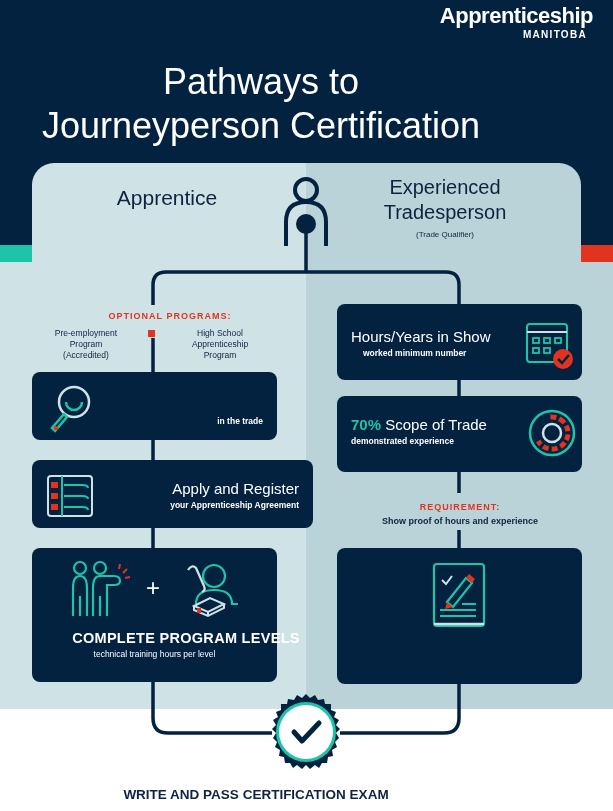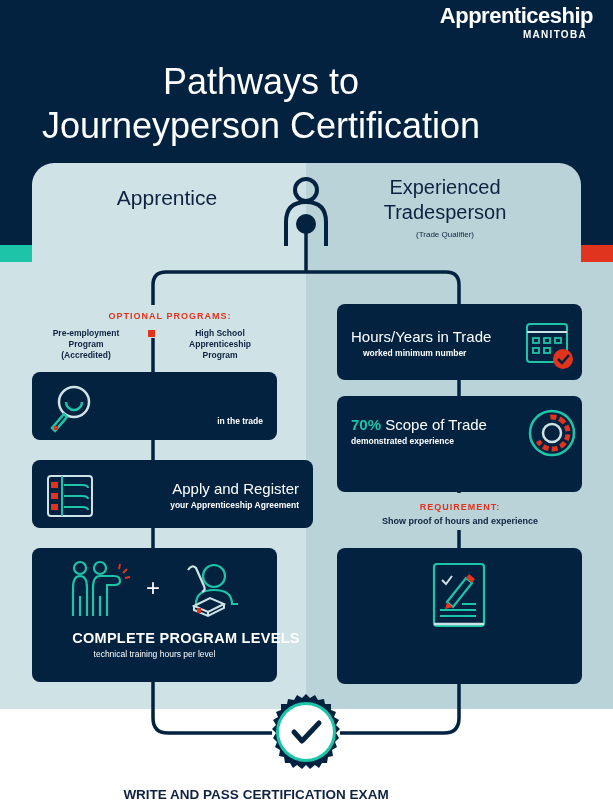--- a/index.html
+++ b/index.html
@@ -24,21 +24,21 @@
   .col-head { position: absolute; text-align: center; color: #0e2340; }
   .head-apprentice { left: 92px; top: 186px; width: 150px; font-size: 21px; }
   .head-exp { left: 370px; top: 175px; width: 150px; font-size: 20px; line-height: 25px; }
   .head-exp-sub { left: 370px; top: 230px; width: 150px; font-size: 8px; }
 
   .card { position: absolute; background: #022240; border-radius: 8px; color: #fff; }
   .card-title { position: absolute; font-size: 15px; }
   .card-sub { position: absolute; font-size: 8.5px; font-weight: bold; }
 
   .opt-label { position: absolute; left: 60px; width: 220px; top: 311px; text-align: center; color: #e0341f; font-size: 9px; font-weight: bold; letter-spacing: 1px; }
-  .opt-item { position: absolute; font-size: 8.5px; font-weight: bold; text-align: center; line-height: 11px; color: #0e2340; }
+  .opt-item { position: absolute; font-size: 8.5px; font-weight: normal; text-align: center; line-height: 11px; color: #0e2340; }
   .opt-dot { position: absolute; left: 148px; top: 330px; width: 7px; height: 7px; background: #e0341f; }
 
   .req-label { position: absolute; left: 340px; width: 240px; top: 502px; text-align: center; color: #e0341f; font-size: 9px; font-weight: bold; letter-spacing: 1px; }
   .req-text { position: absolute; left: 340px; width: 240px; top: 516px; text-align: center; font-size: 9px; font-weight: bold; color: #0e2340; }
 
   .final-label { position: absolute; left: 0; width: 512px; top: 787px; text-align: center; font-size: 13.5px; font-weight: bold; color: #0e2340; }
 
   svg.abs { position: absolute; overflow: visible; }
 </style>
 </head>
@@ -163,38 +163,38 @@
     </g>
     <rect x="15" y="48" width="4" height="5" fill="#e0341f"></rect>
   </svg>
   <div style="position:absolute;left:0;width:292px;top:82px;text-align:center;font-size:14.5px;font-weight:bold;letter-spacing:0.3px;padding-left:16px;">COMPLETE PROGRAM LEVELS</div>
   <div style="position:absolute;left:0;width:245px;top:101px;text-align:center;font-size:8.5px;line-height:11px;">
     <div>technical training hours per level</div>
   </div>
 </div>
 
 <div class="card" style="left:337px;top:304px;width:245px;height:76px;">
-  <div class="card-title" style="left:14px;top:24px;">Hours/Years in Trade</div>
+  <div class="card-title" style="left:14px;top:24px;">Hours/Years in Show</div>
   <div class="card-sub" style="left:26px;top:44px;">worked minimum number</div>
   <svg class="abs" style="left:188px;top:18px;width:50px;height:50px;" viewBox="0 0 50 50">
     <rect x="2" y="2" width="40" height="38" rx="3" fill="none" stroke="#1ec4a8" stroke-width="2"></rect>
     <line x1="2" y1="10" x2="42" y2="10" stroke="#cfe3e7" stroke-width="2"></line>
     <g fill="none" stroke="#1ec4a8" stroke-width="1.8">
       <rect x="8" y="16" width="6" height="5"></rect>
         <rect x="19" y="16" width="6" height="5"></rect>
         <rect x="30" y="16" width="6" height="5"></rect>
       <rect x="8" y="26" width="6" height="5"></rect>
         <rect x="19" y="26" width="6" height="5"></rect>
     </g>
     <circle cx="38" cy="37" r="10" fill="#e0341f"></circle>
     <path d="M33 37 L37 41 L44 33" fill="none" stroke="#022240" stroke-width="2.5"></path>
   </svg>
 </div>
 
-<div class="card" style="left:337px;top:396px;width:245px;height:96px;padding-left:24px;">
+<div class="card" style="left:337px;top:396px;width:245px;height:76px;padding-left:24px;">
   <div class="card-title" style="left:14px;top:20px;">
     <span style="color:#1ec4a8;font-weight:bold;">70%</span><span> Scope of Trade</span>
   </div>
   <div class="card-sub" style="left:14px;top:40px;">demonstrated experience</div>
   <svg class="abs" style="left:190px;top:12px;width:50px;height:50px;" viewBox="0 0 50 50">
     <circle cx="25" cy="25" r="22" fill="none" stroke="#1ec4a8" stroke-width="2.5"></circle>
     <circle cx="25" cy="25" r="16" fill="none" stroke="#e0341f" stroke-width="5" stroke-dasharray="5 2.5" stroke-dashoffset="0" transform="rotate(-60 25 25)" pathLength="100" style="stroke-dasharray: 6 3; "></circle>
     <circle cx="25" cy="25" r="16" fill="none" stroke="#022240" stroke-width="6" stroke-dasharray="30 100" pathLength="100" transform="rotate(150 25 25)"></circle>
     <circle cx="25" cy="25" r="9" fill="none" stroke="#cfe3e7" stroke-width="2.5"></circle>
   </svg>

